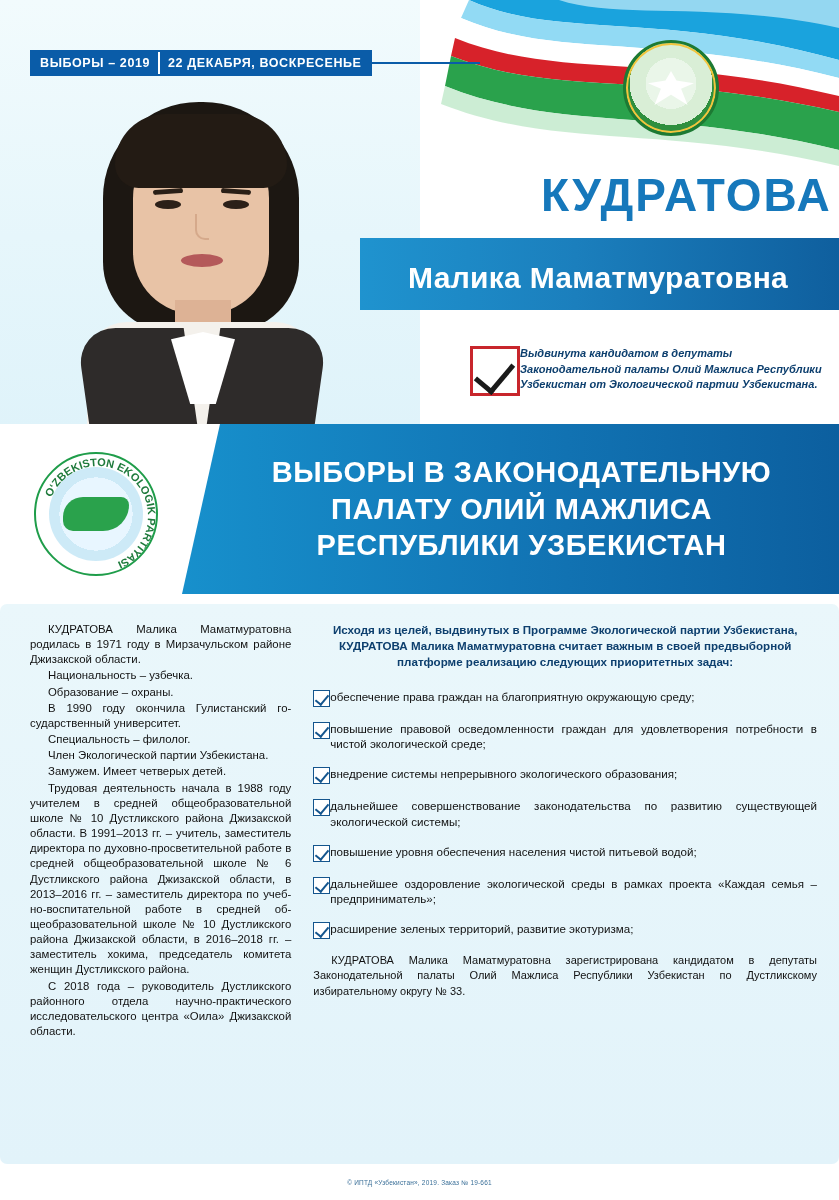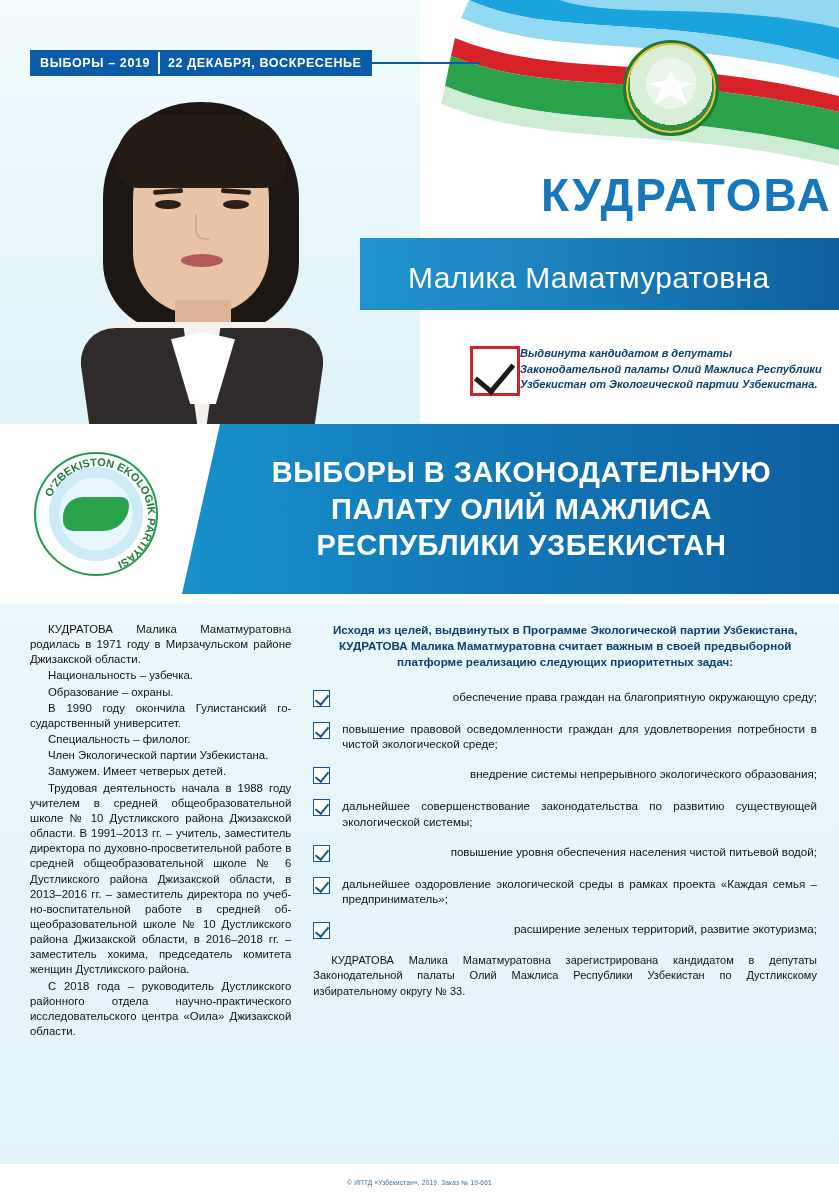--- a/index.html
+++ b/index.html
@@ -138,21 +138,21 @@
   }
 
   
   .name-band {
     position: absolute; left: 360px; top: 238px; width: 479px; height: 72px;
     background: linear-gradient(90deg, #1f93cf 0%, #1b7fbd 45%, #0f5f9e 100%);
     display: flex; align-items: center; padding-left: 48px;
     z-index: 5;
   }
   .name-band .first-name {
-    color: #ffffff; font-size: 30px; font-weight: normal; letter-spacing: 0.3px; margin-top: 8px;
+    color: #ffffff; font-size: 30px; font-weight: bold; letter-spacing: 0.3px; margin-top: 8px;
   }
   .surname {
     position: absolute; left: 505px; top: 168px;
     color: #1678bb; font-size: 46px; font-weight: bold; letter-spacing: 2px;
     z-index: 6;
     margin-left: 36px;
   }
   
   .nomination {
     position: absolute; left: 470px; top: 346px; width: 352px;
@@ -207,36 +207,37 @@
   }
   .party-logo .map {
     width: 66px; height: 34px; background: #2aa24c; border-radius: 20px 8px 26px 10px;
   }
 
   
   .body-area {
     position: absolute; left: 0; top: 604px; width: 839px; height: 560px;
     background: linear-gradient(180deg, #eaf7fb 0%, #e2f3fa 100%);
     padding: 18px 22px 0 30px;
+    border-radius: 7px;
   }
   .cols { display: flex; gap: 22px; }
   .col-left { width: 262px; }
   .col-right { width: 505px; }
   .bio p {
     margin: 0 0 1px 0;
     font-size: 11.4px; line-height: 1.33; color: #111111;
     text-align: justify; text-indent: 18px;
     hyphens: manual;
   }
   .platform-intro {
     margin: 0 0 18px 0;
     font-size: 11.6px; font-weight: bold; line-height: 1.4;
     color: #0d3f6e; text-align: center;
   }
-  .task { display: flex; gap: 12px; margin-bottom: 14px; align-items: flex-start; justify-content: space-between; }
+  .task { display: flex; margin-bottom: 14px; align-items: flex-start; }
   .tick {
     flex: 0 0 auto; width: 17px; height: 17px; margin-top: 1px;
     border: 1.6px solid #14558d; background: #ffffff; position: relative;
   }
   .tick::after {
     content: "";
     position: absolute; left: 4px; top: 1px; width: 6px; height: 11px;
     border-right: 2px solid #14558d; border-bottom: 2px solid #14558d;
     transform: rotate(40deg);
   }

